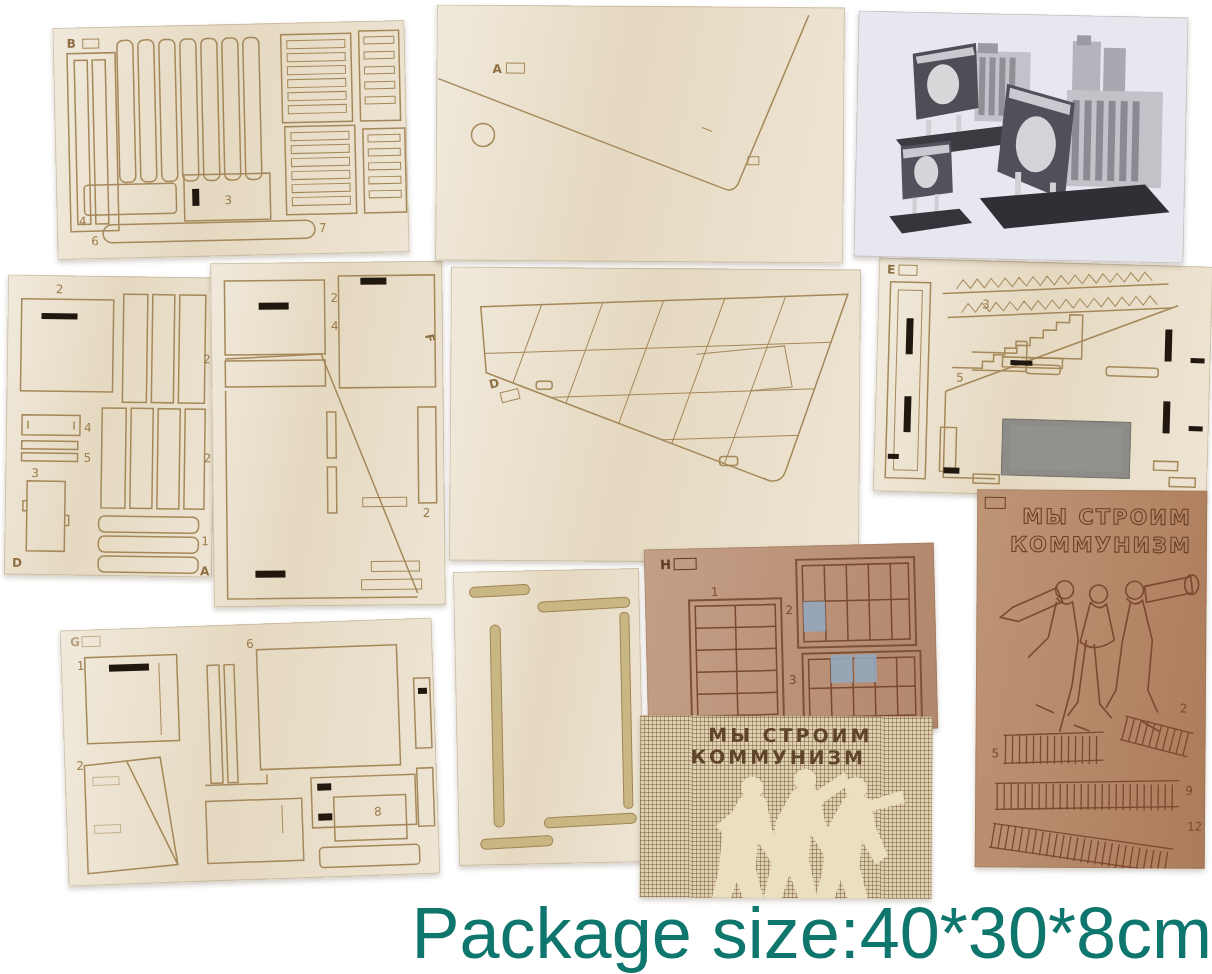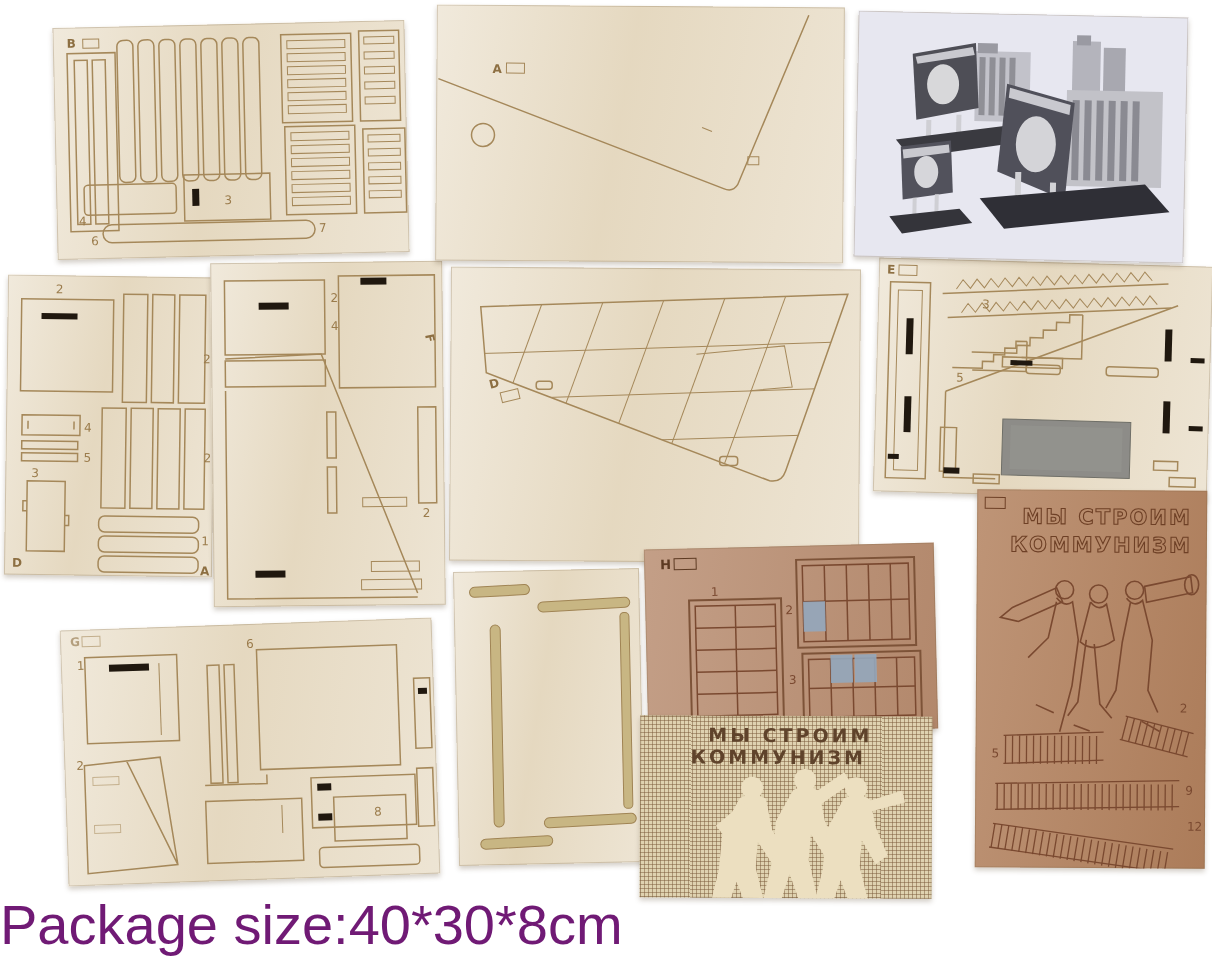--- a/index.html
+++ b/index.html
@@ -20,22 +20,22 @@
       repeating-linear-gradient(90deg, rgba(122,90,58,.50) 0 1px, transparent 1px 4px);}
   svg{display:block;width:100%;height:100%;}
   .cut{stroke:#a5885a;stroke-width:1.5;fill:none;}
   .cutThin{stroke:#a5885a;stroke-width:1;fill:none;}
   .slot{fill:#20180f;stroke:none;}
   .num{fill:#9b7c4c;font-size:12px;font-family:"DejaVu Sans",sans-serif;}
   .numBrown{fill:#7a4930;font-size:12px;font-family:"DejaVu Sans",sans-serif;}
   .lbl{fill:#8d6f42;font-size:12px;font-weight:bold;font-family:"DejaVu Sans",sans-serif;}
   .cutB{stroke:#7d5338;stroke-width:2;fill:none;}
   .cutB2{stroke:#7a4930;stroke-width:1.5;fill:none;}
-  #caption{position:absolute;left:0;top:892px;width:100%;text-align:left;
-           font-size:56px;color:#701a75;letter-spacing:0px;font-family:"Liberation Sans",sans-serif;}
+  #caption{position:absolute;left:0;top:892px;width:100%;text-align:right;
+           font-size:72px;color:#0f766e;letter-spacing:0px;font-family:"Liberation Sans",sans-serif;}
 </style>
 </head>
 <body>
 
 <div id="stage">
 
   <div class="sheet wood" style="left:55px;top:24px;width:352px;height:232px;transform:rotate(-1.3deg);">
     <svg viewBox="0 0 352 232">
       <text class="lbl" x="14" y="20">B</text>
       <rect class="cutThin" x="30" y="12" width="16" height="9"></rect>

